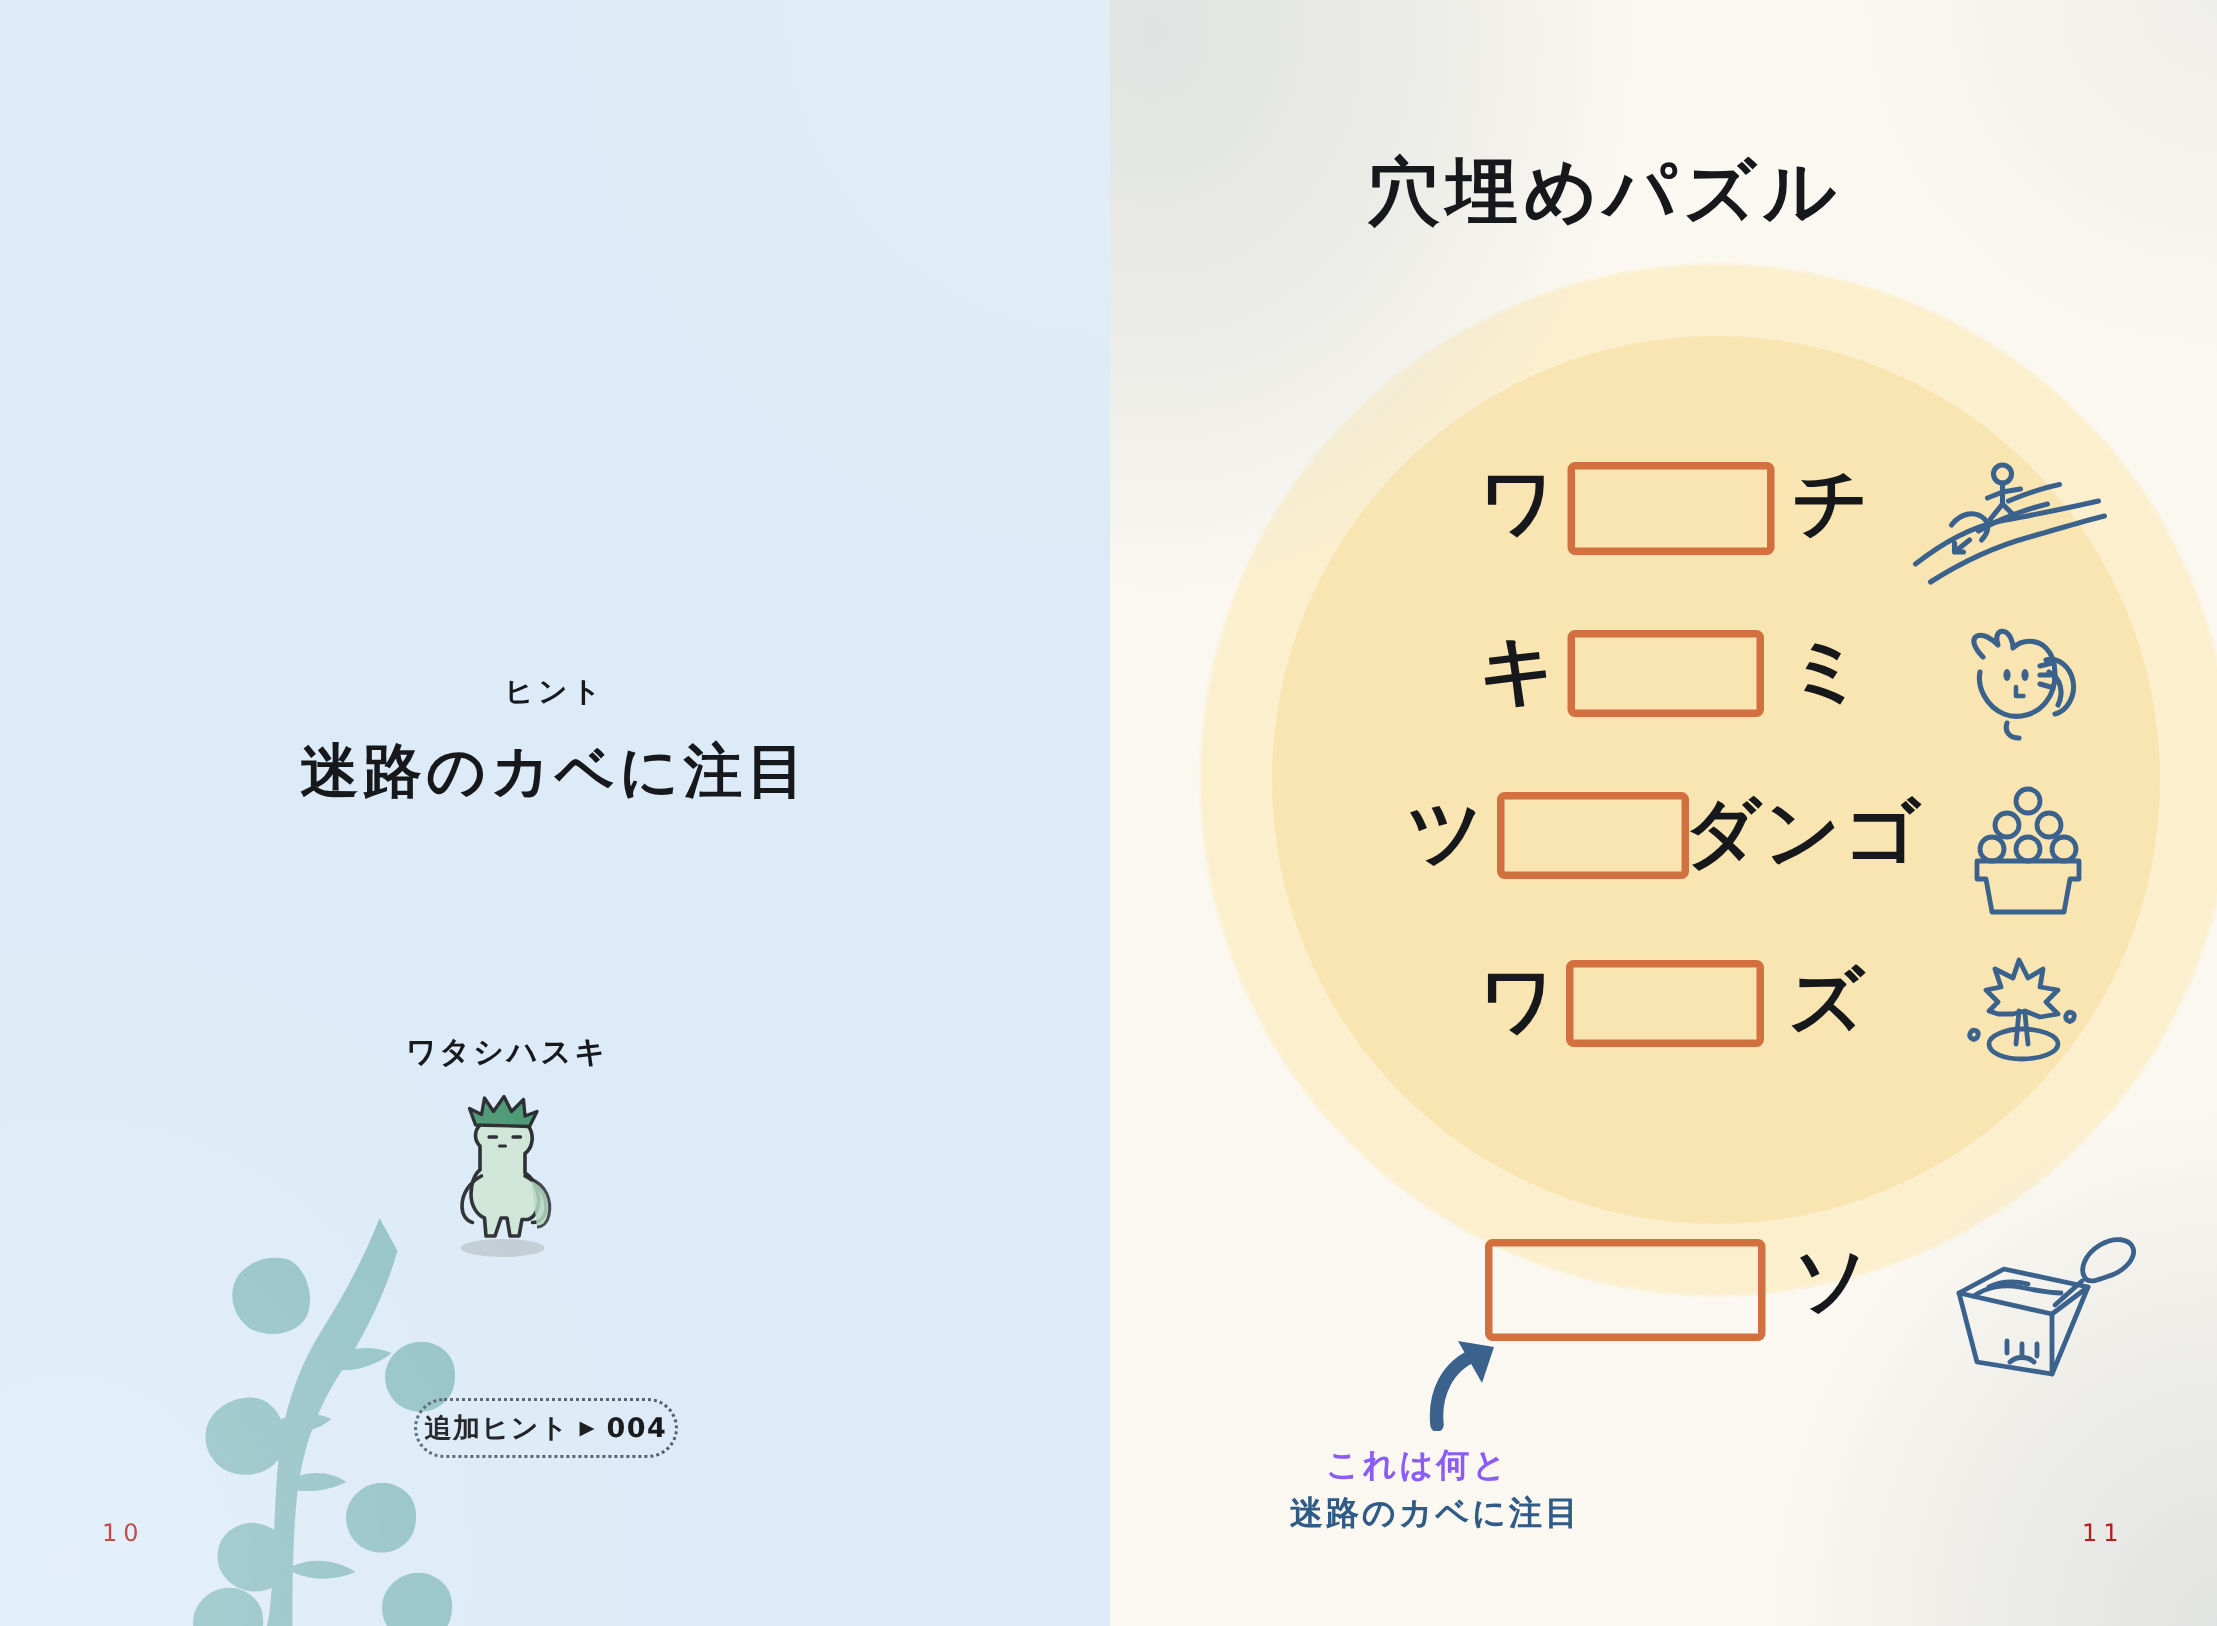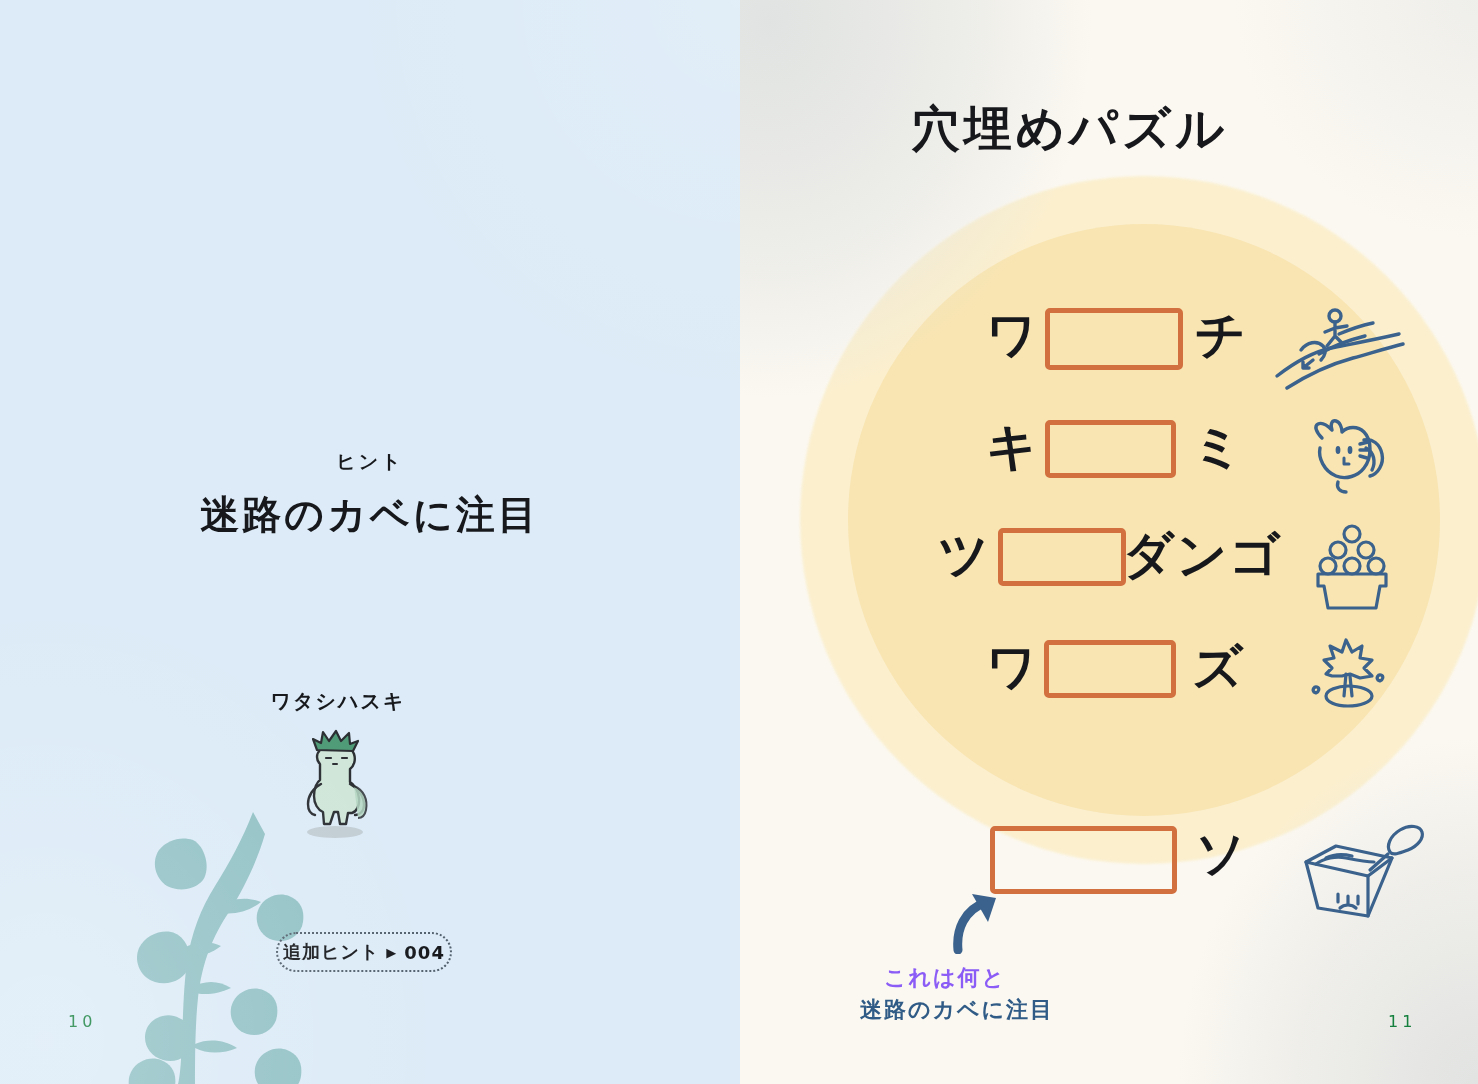--- a/index.html
+++ b/index.html
@@ -55,21 +55,21 @@
     background:transparent;
     box-sizing:border-box;
   }
   .hint-button-text{
     font-size:18px;font-weight:700;color:#16181c;letter-spacing:1px;
     display:flex;align-items:center;gap:7px;white-space:nowrap;
   }
   .hb-tri{font-size:13px;line-height:1;color:#16181c;}
 
   .folio{
-    position:absolute;font-size:16px;letter-spacing:4px;color:#15803d;
+    position:absolute;font-size:16px;letter-spacing:4px;color:#b91c1c;
     font-weight:400;
   }
   .folio-left{left:68px;top:1012px;}
 
   
   .page-right{
     position:absolute;left:740px;top:0;width:738px;height:1084px;
     background:#fbf8f1;overflow:hidden;
   }
   .vignette{

